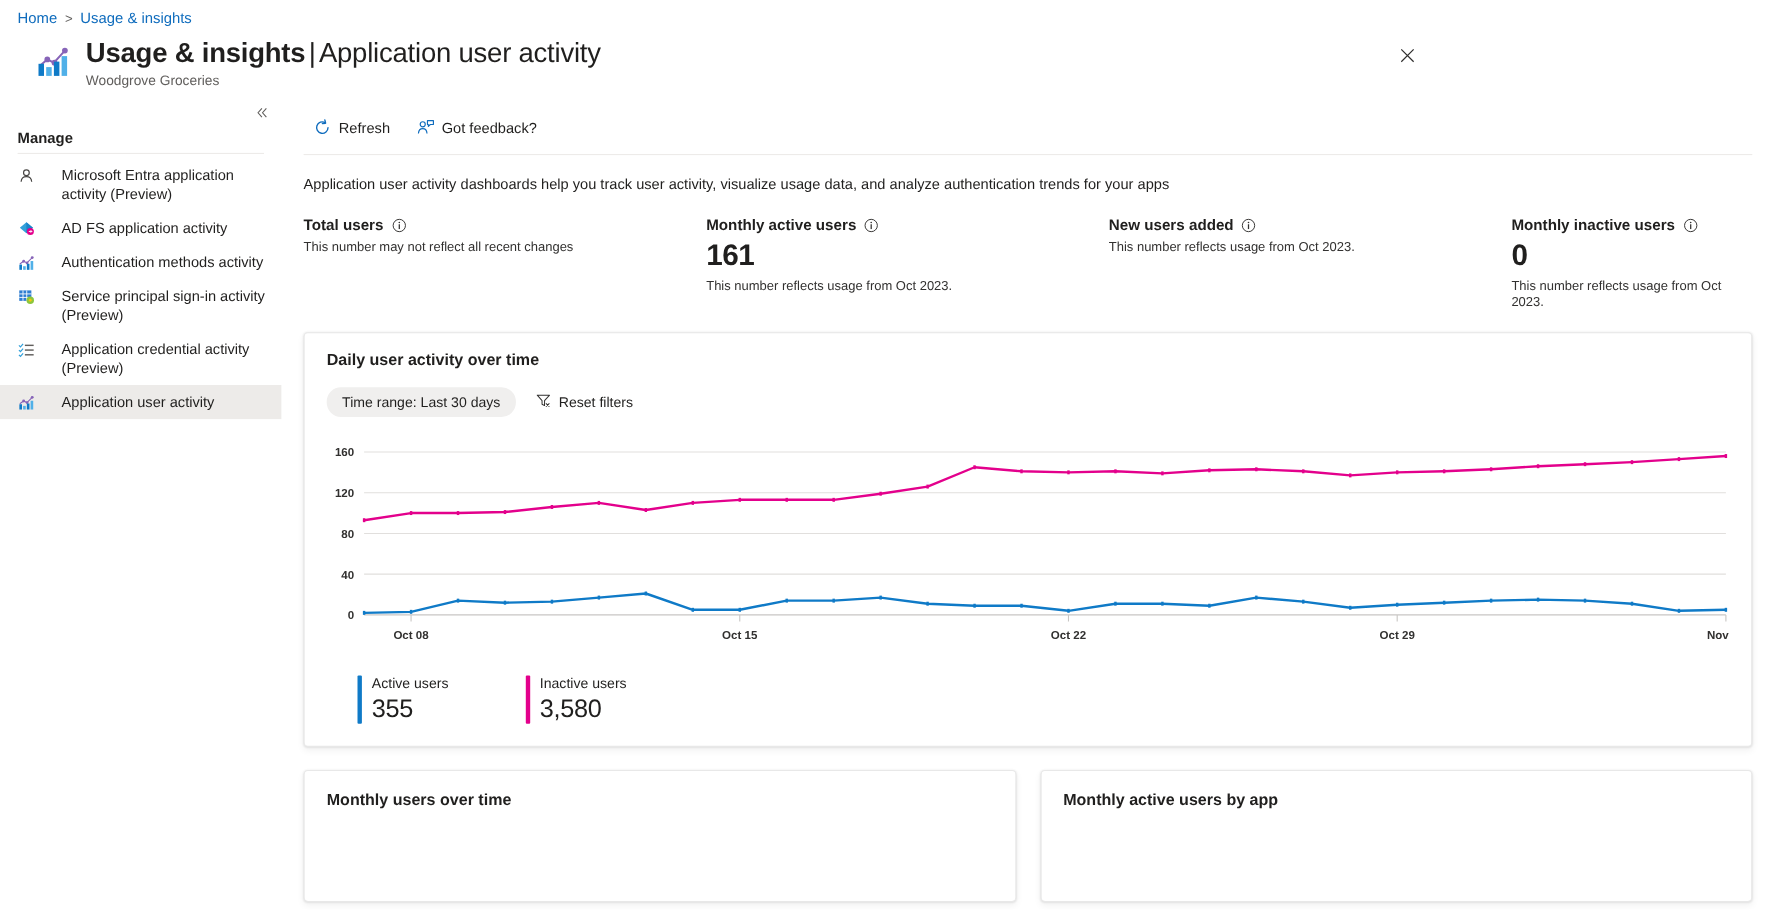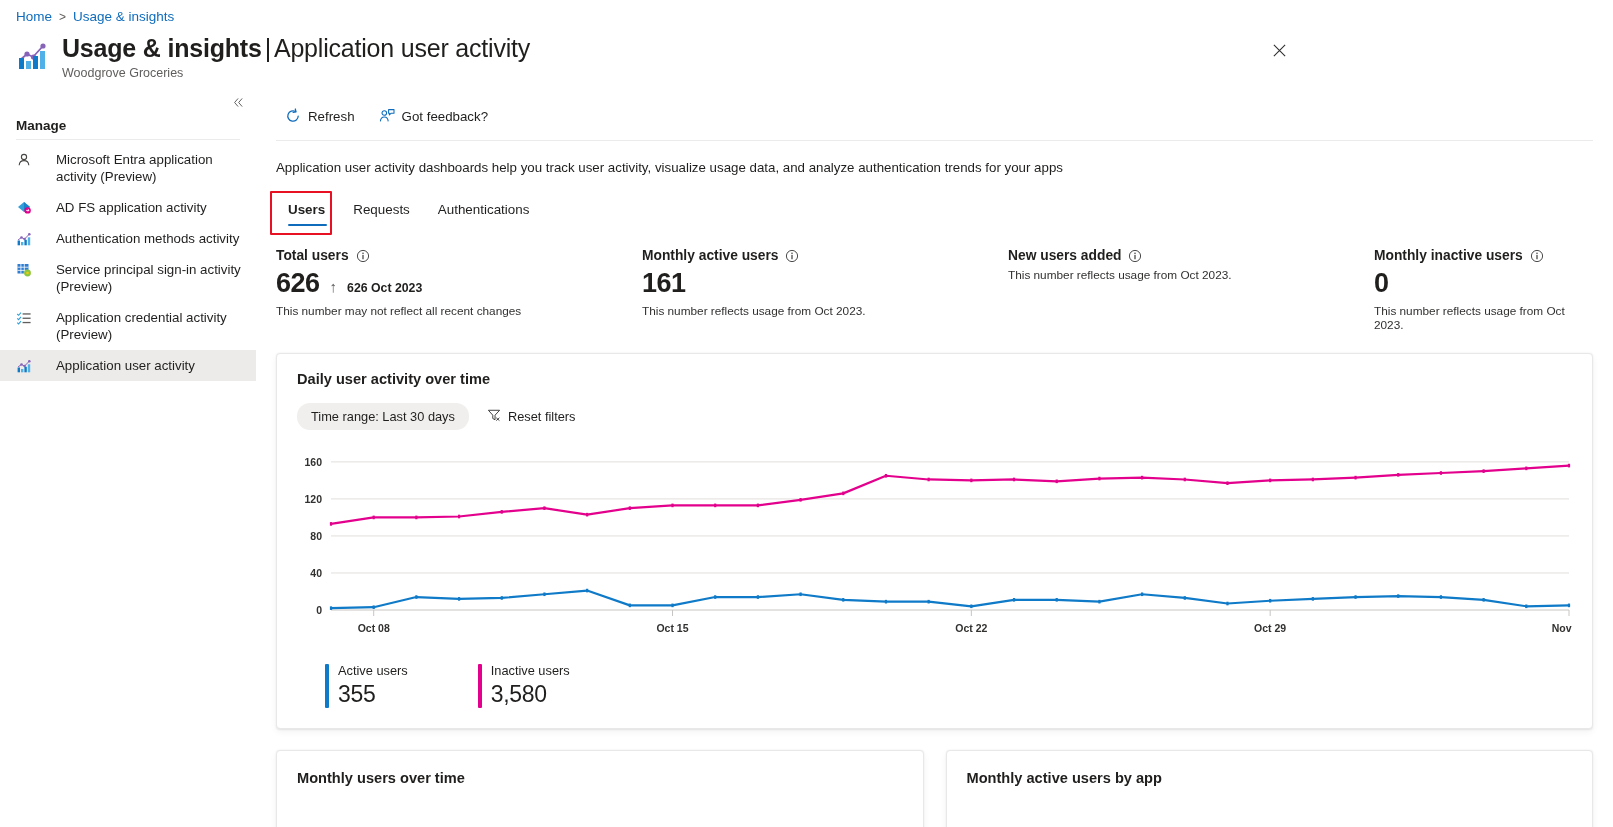--- a/index.html
+++ b/index.html
@@ -17,21 +17,21 @@
   
   .breadcrumb {
     position: absolute; left: 16px; top: 9px;
     font-size: 13.5px; display: flex; align-items: center; gap: 7px;
   }
   .bc-link { color: #0f6cbd; cursor: pointer; }
   .bc-sep { color: #605e5c; font-size: 12px; }
 
   
   .title-row {
-    position: absolute; left: 16px; top: 33px;
+    position: absolute; left: 32px; top: 33px;
     display: flex; align-items: flex-start; gap: 12px;
   }
   .title-icon { width: 34px; height: 34px; margin-top: 5px; flex: 0 0 34px; }
   .title-texts { display: flex; flex-direction: column; }
   .title-main {
     font-size: 25px; line-height: 31px; letter-spacing: -0.2px;
     color: #201f1e; white-space: nowrap;
   }
   .title-main b { font-weight: 700; }
   .title-main .pipe { font-weight: 400; color:#201f1e; padding: 0 3px; }
@@ -313,50 +313,33 @@
             <path d="M9.6 1.6 H15 V5.2 H12.2 L10.4 6.9 V5.2 H9.6 Z" fill="none" stroke="#0f6cbd" stroke-width="1.05" stroke-linejoin="round"></path>
           </svg>
         </span>
         <span>Got feedback?</span>
       </button>
     </div>
     <div class="cmd-rule"></div>
 
     <div class="desc">Application user activity dashboards help you track user activity, visualize usage data, and analyze authentication trends for your apps</div>
 
-    <div class="tabs">
-      <div class="tab active">
-        <span>Users</span>
-      </div>
-      <div class="tab">
-        <span>Requests</span>
-      </div>
-      <div class="tab">
-        <span>Authentications</span>
-      </div>
-      <div class="tab-highlight"></div>
-    </div>
 
     <div class="kpis">
 
       <div class="kpi">
         <div class="kpi-head">
           <span>Total users</span>
           <span class="info-ico">
             <svg viewBox="0 0 16 16" width="14" height="14">
               <circle cx="8" cy="8" r="6.4" fill="none" stroke="#323130" stroke-width="1"></circle>
               <circle cx="8" cy="4.9" r="0.85" fill="#323130"></circle>
               <rect x="7.35" y="6.7" width="1.3" height="5" fill="#323130"></rect>
             </svg>
           </span>
-        </div>
-        <div class="kpi-valrow">
-          <span class="kpi-val">626</span>
-          <span class="kpi-arrow">↑</span>
-          <span class="kpi-delta">626 Oct 2023</span>
         </div>
         <div class="kpi-note">This number may not reflect all recent changes</div>
       </div>
 
       <div class="kpi">
         <div class="kpi-head">
           <span>Monthly active users</span>
           <span class="info-ico">
             <svg viewBox="0 0 16 16" width="14" height="14">
               <circle cx="8" cy="8" r="6.4" fill="none" stroke="#323130" stroke-width="1"></circle>

